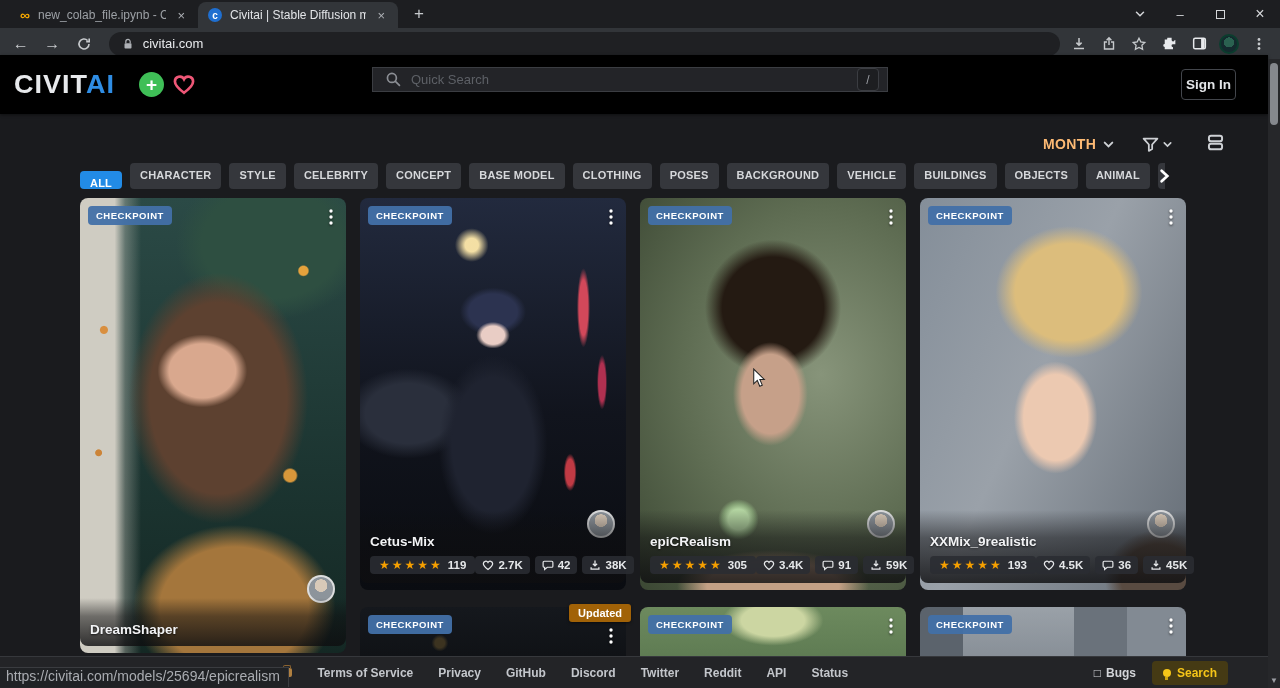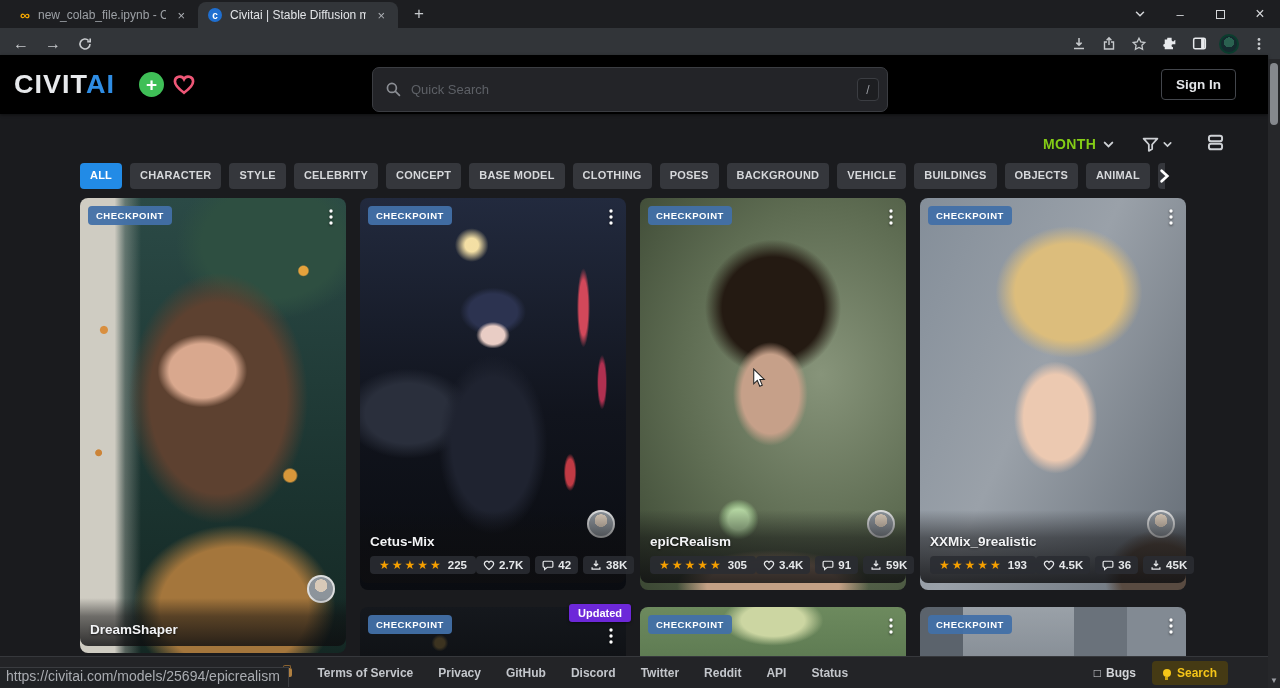--- a/index.html
+++ b/index.html
@@ -24,40 +24,40 @@
   .tool-right { display:flex; align-items:center; margin-left:auto; gap:4px; }
   .tool-ico { width:26px; height:26px; display:flex; align-items:center; justify-content:center; color:#c7cacd; }
   .browser-avatar { width:20px; height:20px; border-radius:50%; background:#123; border:2px solid #0b3d2e; background:radial-gradient(circle at 50% 40%, #2a6150 0 40%, #142a2e 41%); }
 
   
   .site-hdr { position:absolute; top:55px; left:0; right:12px; height:59px; background:#000000; box-shadow:0 1px 3px rgba(0,0,0,0.45); z-index:2; }
   .logo { position:absolute; left:14px; top:14px; font-size:27px; font-weight:800; letter-spacing:1px; color:#e7e9ec; transform:scaleY(0.96); }
   .logo .accent { color:#2f8de4; }
   .plus-btn { position:absolute; left:139px; top:17px; width:25px; height:25px; border-radius:50%; background:#3fbf57; color:#fff; display:flex; align-items:center; justify-content:center; font-size:19px; font-weight:700; line-height:1; }
   .heart-btn { position:absolute; left:172px; top:18px; color:#ef5777; }
-  .searchbar { position:absolute; left:372px; top:12px; width:516px; height:45px; background:#232428; border:1px solid #3b3d42; border-radius:7px; display:flex; align-items:center; padding:0 8px 0 12px; gap:9px; }
+  .searchbar { position:absolute; left:372px; top:12px; width:516px; height:25px; background:#232428; border:1px solid #3b3d42; border-radius:0; display:flex; align-items:center; padding:0 8px 0 12px; gap:9px; }
   .searchbar input { flex:1; background:transparent; border:none; outline:none; color:#c9cbd0; font-size:13px; font-family:inherit; }
   .searchbar input::placeholder { color:#5d6066; }
   .slash-badge { width:22px; height:23px; border:1px solid #3b3d42; background:#1d1e21; border-radius:4px; color:#9a9da3; font-size:12px; display:flex; align-items:center; justify-content:center; }
-  .signin-btn { position:absolute; right:32px; top:14px; height:31px; padding:0 14px; border:1px solid #43464c; border-radius:4px; color:#e3e5e8; font-size:13.5px; font-weight:600; display:flex; align-items:center; }
+  .signin-btn { position:absolute; right:32px; top:14px; height:31px; padding:0 4px; border:1px solid #43464c; border-radius:4px; color:#e3e5e8; font-size:13.5px; font-weight:600; display:flex; align-items:center; }
 
   
   .navrow { position:absolute; top:130px; left:80px; height:28px; display:flex; align-items:center; z-index:1; }
   .segmented { display:inline-flex; background:#222327; border-radius:4px; padding:2px; align-items:stretch; }
   .seg-item { padding:4px 13px; font-size:13px; color:#8f939a; display:flex; align-items:center; }
   .seg-item + .seg-item { border-left:1px solid #3a3d43; }
   .seg-item.active { background:#3a3d43; color:#eceef0; border-radius:3px; font-weight:600; border-left:none; }
   .sort-label { margin-left:20px; display:flex; align-items:center; gap:7px; font-size:14px; font-weight:700; letter-spacing:0.4px; color:#cdd0d4; }
-  .navrow-right { position:absolute; top:130px; left:1043px; height:28px; display:flex; align-items:center; gap:26px; color:#84cc16; z-index:1; }
+  .navrow-right { position:absolute; top:130px; left:1043px; height:28px; display:flex; align-items:center; gap:26px; color:#fdba74; z-index:1; }
   .period-label { display:flex; align-items:center; gap:6px; font-size:14px; font-weight:700; letter-spacing:0.4px; }
   .filter-group { display:flex; align-items:center; gap:2px; }
 
   .chips-row { position:absolute; top:163px; left:80px; width:1085px; height:26px; overflow:hidden; display:flex; gap:8px; z-index:1; }
   .chip { flex:0 0 auto; background:#35373c; color:#d6d8db; font-size:11px; font-weight:700; letter-spacing:0.2px; padding:6px 10px; border-radius:4px; line-height:1.2; }
-  .chip.active { background:#228be6; color:#fff; }
+  .chip.active { background:#228be6; color:#fff;margin-top:8px; }
   .chips-next { position:absolute; top:165px; left:1156px; color:#fff; z-index:2; display:flex; align-items:center; height:22px; }
 
   
   .cards { position:absolute; top:198px; left:80px; display:flex; gap:14px; align-items:flex-start; z-index:1; }
   .col { position:relative; display:flex; flex-direction:column; gap:17px; width:266px; }
   .card { position:relative; width:266px; border-radius:8px; }
   .card-img { position:absolute; inset:0; border-radius:8px; overflow:hidden; }
   .card.h1 { height:455px; } .card.h2 { height:392px; } .card.h3 { height:90px; }
 
   .img-c1 { background:
@@ -100,21 +100,21 @@
     radial-gradient(ellipse 70px 35px at 50% 15%, #ccd6a2 0 45%, transparent 72%),
     radial-gradient(ellipse 95px 50px at 50% 110%, #b9c78e 0 45%, transparent 75%),
     linear-gradient(180deg, #6d8a5e, #53704a); }
   .img-r2c { background:
     linear-gradient(90deg, #5b636c 0 16%, rgba(91,99,108,0) 16%),
     linear-gradient(90deg, rgba(0,0,0,0) 58%, #6a727b 58% 78%, #828a93 78%),
     linear-gradient(180deg, #9aa1a8, #79818a); }
 
   .type-badge { position:absolute; top:8px; left:8px; background:rgba(66,112,168,0.95); color:#fff; font-size:9.5px; font-weight:800; letter-spacing:0.5px; padding:4px 8px; border-radius:4px; z-index:2; }
   .card-dots { position:absolute; top:6px; right:4px; z-index:3; width:22px; height:26px; display:flex; align-items:center; justify-content:center; filter:drop-shadow(0 1px 1px rgba(0,0,0,0.6)); }
-  .updated-badge { position:absolute; top:-3px; right:-5px; background:#6d28d9; color:#fff; font-size:11px; font-weight:600; padding:3px 9px; border-radius:3px; z-index:4; box-shadow:0 1px 3px rgba(0,0,0,0.5); }
+  .updated-badge { position:absolute; top:-3px; right:-5px; background:#a16207; color:#fff; font-size:11px; font-weight:600; padding:3px 9px; border-radius:3px; z-index:4; box-shadow:0 1px 3px rgba(0,0,0,0.5); }
   .creator-avatar { position:absolute; right:11px; bottom:52px; width:28px; height:28px; border-radius:50%; border:2px solid rgba(235,235,235,0.85); background:radial-gradient(circle at 50% 36%, #d8c9b8 0 32%, #8d949b 33% 100%); z-index:2; }
   .creator-avatar.low { bottom:50px; }
   .card-bottom { position:absolute; left:0; right:0; bottom:7px; padding:24px 10px 9px; background:linear-gradient(180deg, rgba(14,14,16,0) 0%, rgba(14,14,16,0.5) 38%, rgba(14,14,16,0.82) 100%); border-radius:0 0 8px 8px; z-index:2; }
   .card-title { font-size:13.5px; font-weight:700; color:#f2f3f5; text-shadow:0 1px 2px rgba(0,0,0,0.7); }
   .stats-row { display:flex; align-items:center; justify-content:space-between; margin-top:7px; }
   .pill { display:inline-flex; align-items:center; gap:4px; background:rgba(42,44,50,0.88); border-radius:4px; padding:3px 7px; color:#e6e8ea; font-size:11.5px; font-weight:700; }
   .pill svg { flex:0 0 auto; }
   .stars-pill { gap:2px; padding:3px 9px; }
   .star-glyph { color:#f59f00; font-size:12px; line-height:1; }
   .stars-count { margin-left:5px; }
@@ -175,20 +175,27 @@
 
   <div class="toolbar">
     <div class="nav-ico">←</div>
     <div class="nav-ico">→</div>
     <div class="nav-ico">
       <svg width="16" height="16" viewBox="0 0 16 16">
           <path d="M13 8a5 5 0 1 1-1.46-3.54" fill="none" stroke="#c7cacd" stroke-width="1.6"></path>
           <path d="M13.2 2.6v3h-3" fill="none" stroke="#c7cacd" stroke-width="1.6"></path>
         </svg>
     </div>
+    <div class="omnibox">
+      <svg width="14" height="14" viewBox="0 0 16 16">
+          <rect x="4" y="7" width="8" height="6" rx="1" fill="#aeb1b6"></rect>
+          <path d="M5.5 7V5.3a2.5 2.5 0 0 1 5 0V7" fill="none" stroke="#aeb1b6" stroke-width="1.4"></path>
+        </svg>
+      <span>civitai.com</span>
+    </div>
     <div class="tool-right">
       <div class="tool-ico">
         <svg width="16" height="16" viewBox="0 0 16 16">
             <path d="M8 2v7M5.4 6.6 8 9.2l2.6-2.6" fill="none" stroke="#c7cacd" stroke-width="1.5"></path>
             <path d="M3 12.5h10" stroke="#c7cacd" stroke-width="1.5"></path>
           </svg>
       </div>
       <div class="tool-ico">
         <svg width="16" height="16" viewBox="0 0 16 16">
             <path d="M6 6H3.5v7h9V6H10" fill="none" stroke="#c7cacd" stroke-width="1.4"></path>
@@ -323,21 +330,21 @@
         <div class="creator-avatar"></div>
         <div class="card-bottom">
           <div class="card-title">Cetus-Mix</div>
           <div class="stats-row">
             <span class="pill stars-pill">
               <span class="star-glyph">★</span>
                 <span class="star-glyph">★</span>
                 <span class="star-glyph">★</span>
                 <span class="star-glyph">★</span>
                 <span class="star-glyph">★</span>
-              <span class="stars-count">225</span>
+              <span class="stars-count">119</span>
             </span>
             <span class="pill-group">
               <span class="pill">
                   <svg width="12" height="12" viewBox="0 0 16 15">
                     <path d="M8 13.5C4 10.5 1.8 8.3 1.8 5.8a3.3 3.3 0 0 1 6.2-1.6A3.3 3.3 0 0 1 14.2 5.8c0 2.5-2.2 4.7-6.2 7.7z" fill="none" stroke="#e6e8ea" stroke-width="1.7"></path>
                   </svg>
                   <span>2.7K</span>
                 </span>
               <span class="pill">
                   <svg width="12" height="12" viewBox="0 0 16 16">

